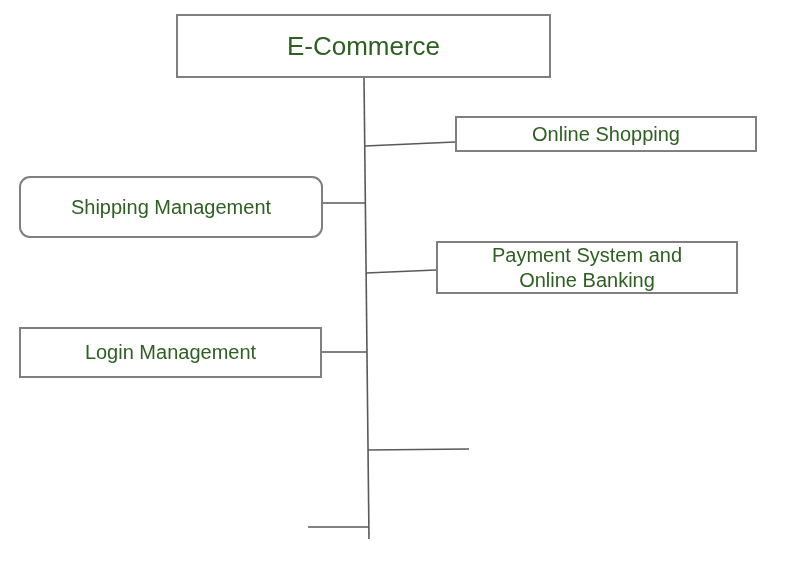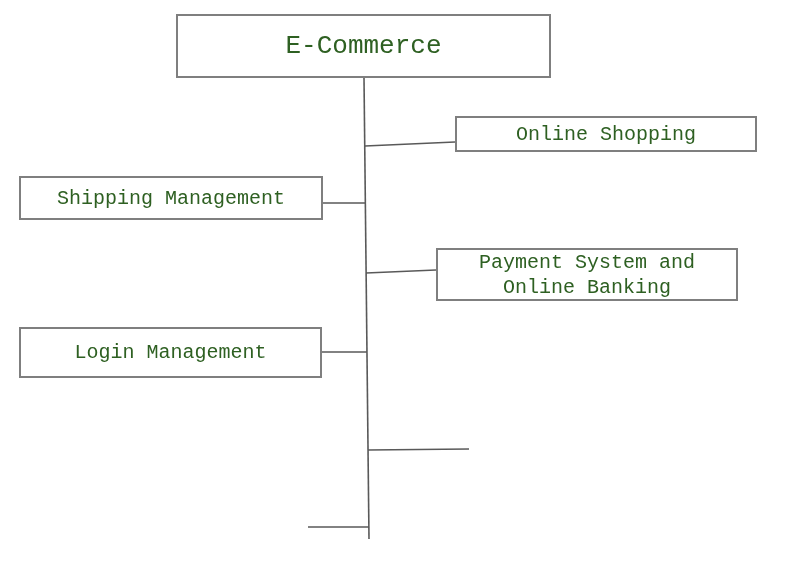--- a/index.html
+++ b/index.html
@@ -5,21 +5,21 @@
   html, body {
     margin: 0;
     padding: 0;
     background: #ffffff;
   }
   .canvas {
     position: relative;
     width: 798px;
     height: 578px;
     background: var(--bg, #ffffff);
-    font-family: Liberation Mono, monospace;
+    font-family: Liberation Sans, sans-serif;
     overflow: hidden;
   }
   .connector-layer {
     position: absolute;
     left: 0;
     top: 0;
     width: 798px;
     height: 578px;
   }
   .node {
@@ -34,22 +34,22 @@
     text-align: center;
     white-space: pre-line;
     font-size: 20px;
     line-height: 25px;
   }
   .node.root {
     left: 176px; top: 14px; width: 375px; height: 64px;
     font-size: 26px;
   }
   .node.online-shopping   { left: 455px; top: 116px; width: 302px; height: 36px; }
-  .node.shipping-management { left: 19px;  top: 176px; width: 304px; height: 44px; }
-  .node.payment-system    { left: 436px; top: 248px; width: 302px; height: 53px; }
+  .node.shipping-management { left: 19px;  top: 176px; width: 304px; height: 62px; border-radius: 11px; }
+  .node.payment-system    { left: 436px; top: 241px; width: 302px; height: 53px; }
   .node.login-management  { left: 19px;  top: 327px; width: 303px; height: 51px; }
   .node.category-management { left: 469px; top: 423px; width: 303px; height: 54px; }
   .node.user-system-management { left: 4px; top: 500px; width: 304px; height: 53px; }
 </style>
 </head>
 <body>
 
 <div class="canvas" style="--text-color: #2e6022; --box-border: #7f7f7f; --bg: #ffffff;">
 
   <svg class="connector-layer" viewBox="0 0 798 578" xmlns="http://www.w3.org/2000/svg">

